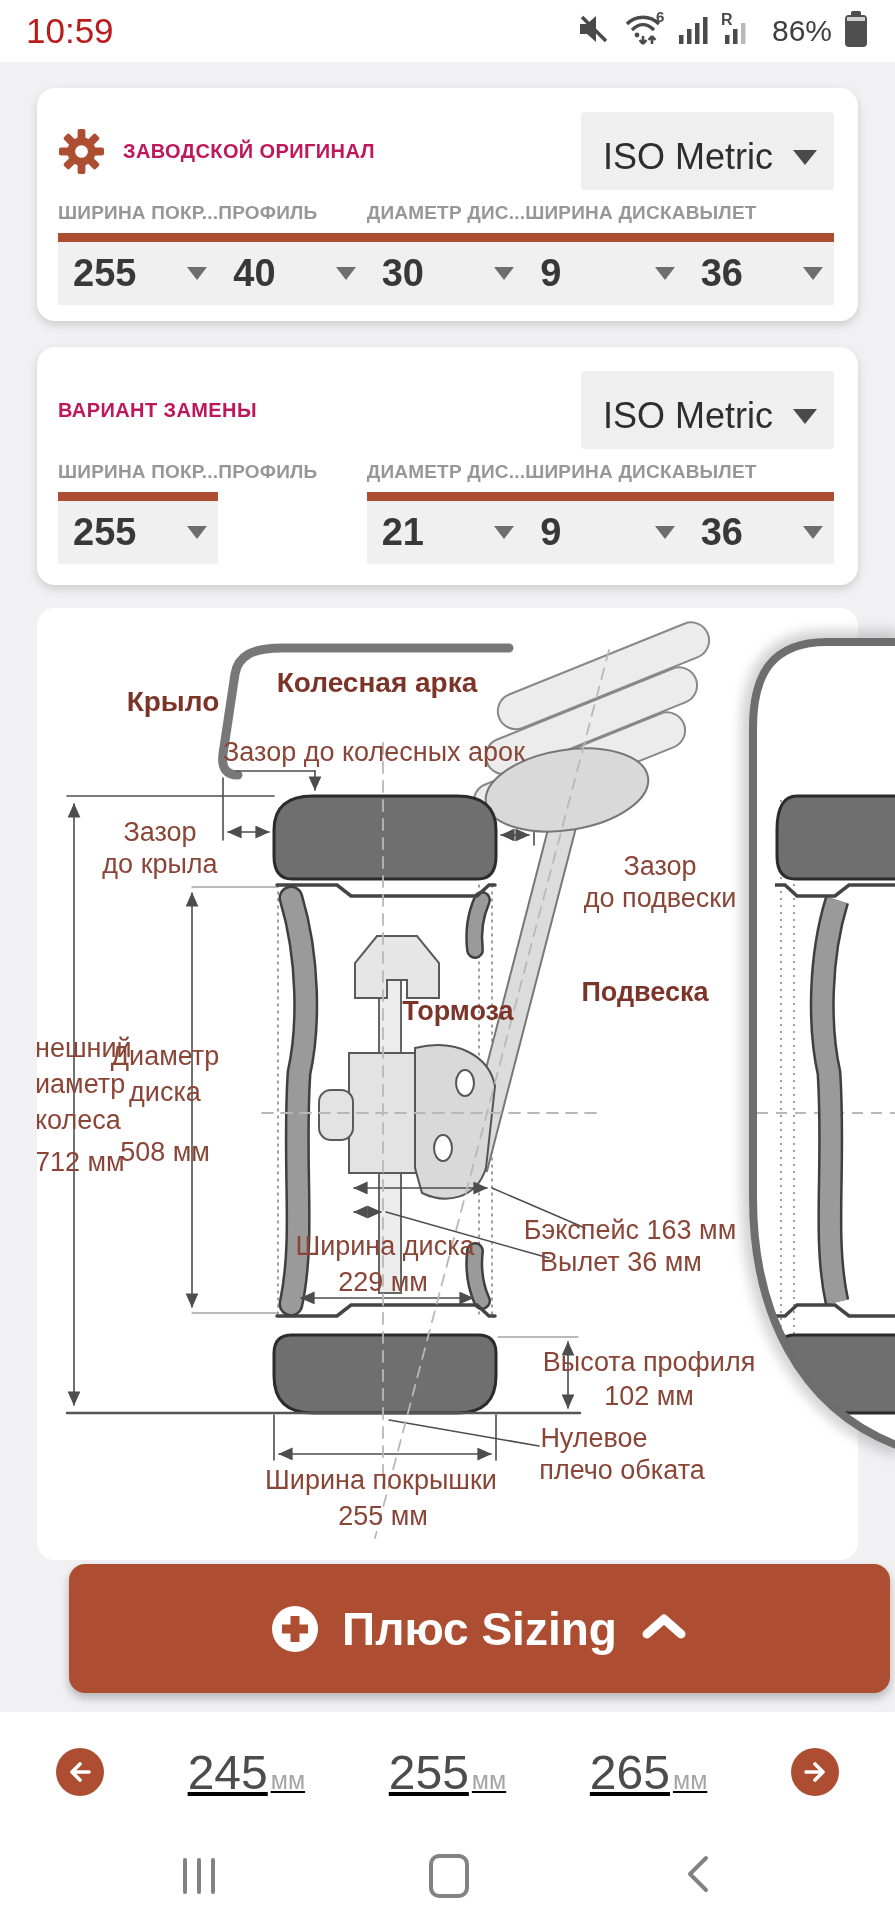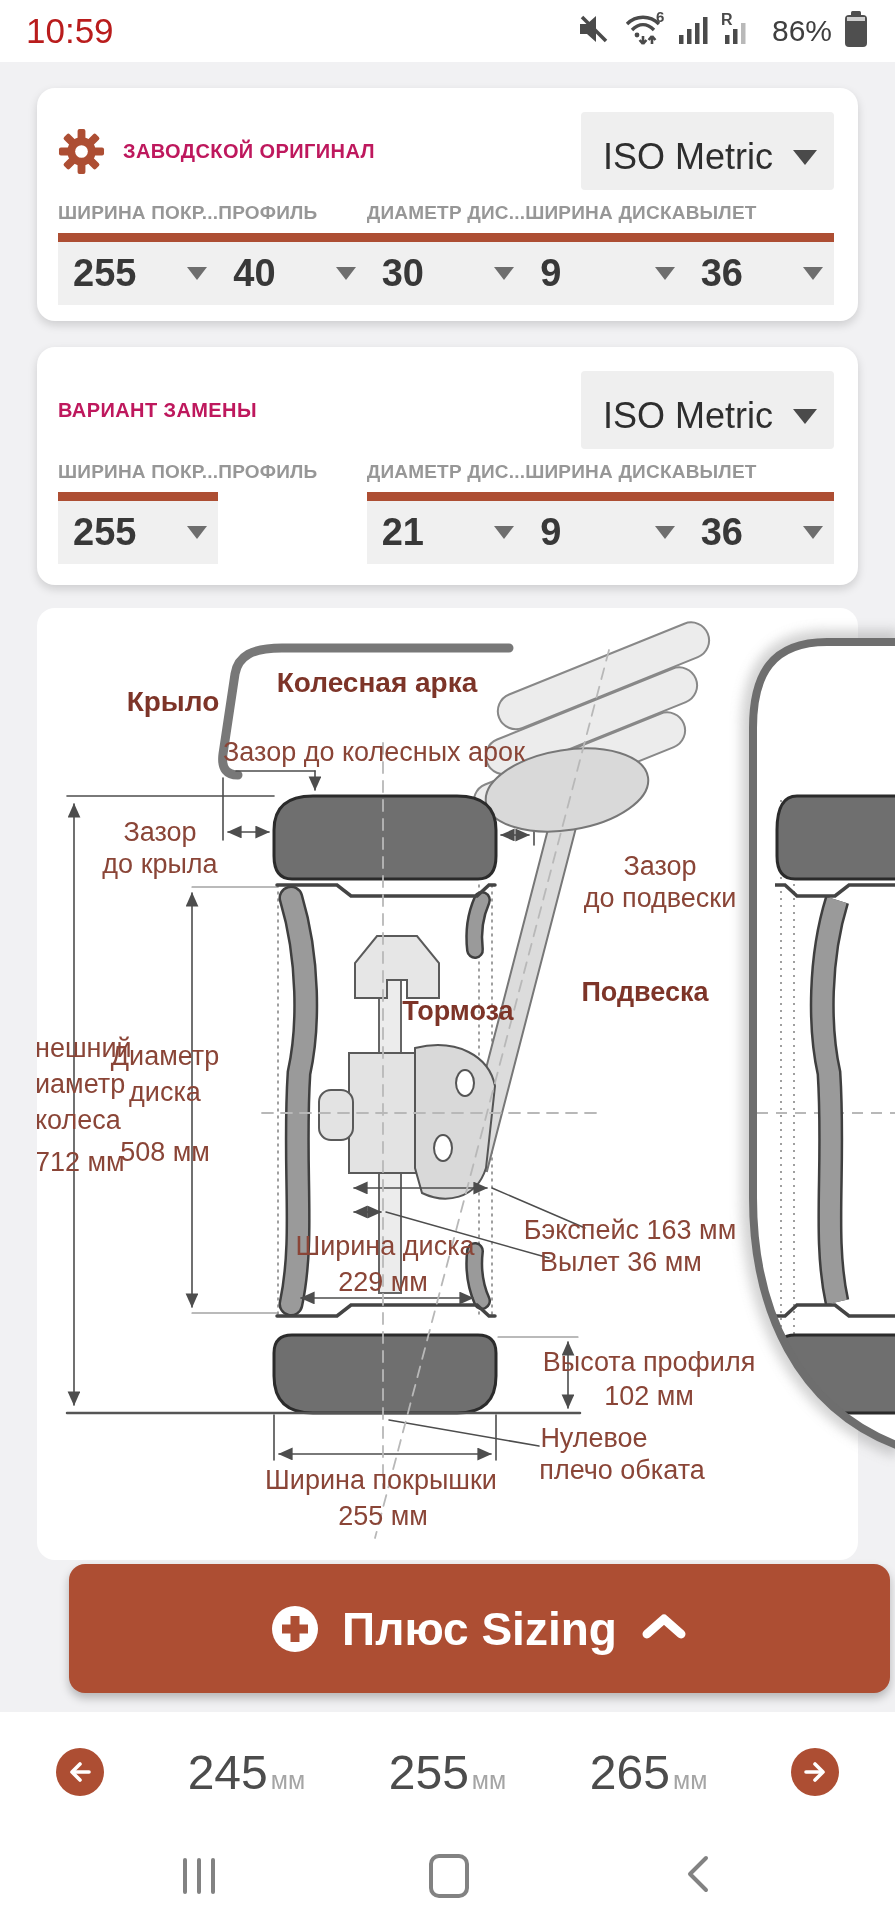--- a/index.html
+++ b/index.html
@@ -40,21 +40,21 @@
   .plus-btn{position:absolute;left:37px;top:1564px;width:821px;height:129px;background:var(--accent);
     border-radius:16px;display:flex;align-items:center;justify-content:center;gap:24px;
     box-shadow:0 5px 10px rgba(0,0,0,.25);cursor:pointer;margin-left:32px;}
   .plus-circle{width:46px;height:46px;border-radius:50%;background:#fff;position:relative;flex:0 0 auto;}
   .plus-circle::before{content:"";position:absolute;left:50%;top:50%;width:26px;height:9px;background:var(--accent);transform:translate(-50%,-50%);}
   .plus-circle::after{content:"";position:absolute;left:50%;top:50%;width:9px;height:26px;background:var(--accent);transform:translate(-50%,-50%);}
   .plus-label{color:#fff;font-size:46px;font-weight:bold;white-space:nowrap;}
   
   .carousel{position:absolute;left:0;top:1712px;width:895px;height:120px;background:#fff;
     display:flex;align-items:center;justify-content:space-between;padding:0 56px;box-sizing:border-box;}
-  .size-item{display:flex;align-items:baseline;cursor:pointer;}
+  .size-item{display:flex;align-items:baseline;cursor:pointer;text-decoration:underline;}
   .size-val{font-size:48px;color:#4c4c4c;}
   .size-unit{font-size:25px;color:#a5a5a5;margin-left:3px;}
   .nav-arrow{width:48px;height:48px;border-radius:50%;background:var(--accent);
     display:flex;align-items:center;justify-content:center;cursor:pointer;flex:0 0 auto;}
   
   .navbar{position:absolute;left:0;top:1832px;width:895px;height:88px;background:#fff;
     display:flex;align-items:center;justify-content:space-between;padding:0 183px;box-sizing:border-box;}
   .recents{display:flex;gap:10px;cursor:pointer;}
   .recents span{width:4px;height:36px;background:#828282;border-radius:2px;}
   .homebtn{width:32px;height:36px;border:4px solid #828282;border-radius:10px;cursor:pointer;}

